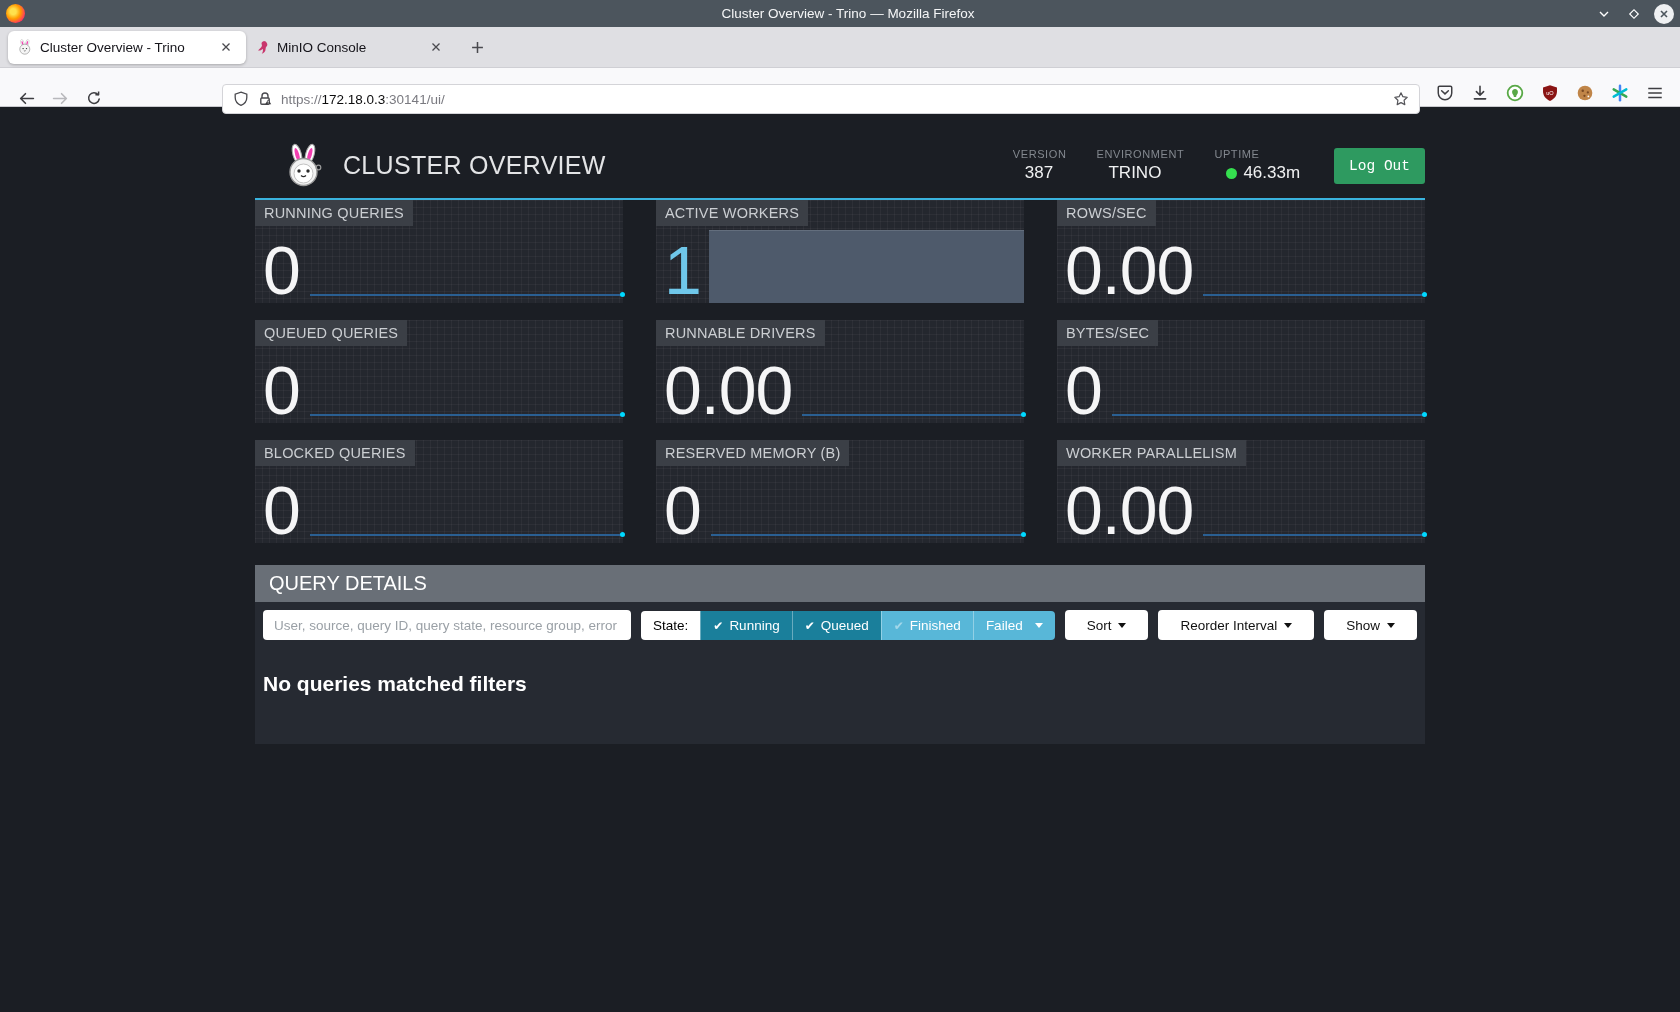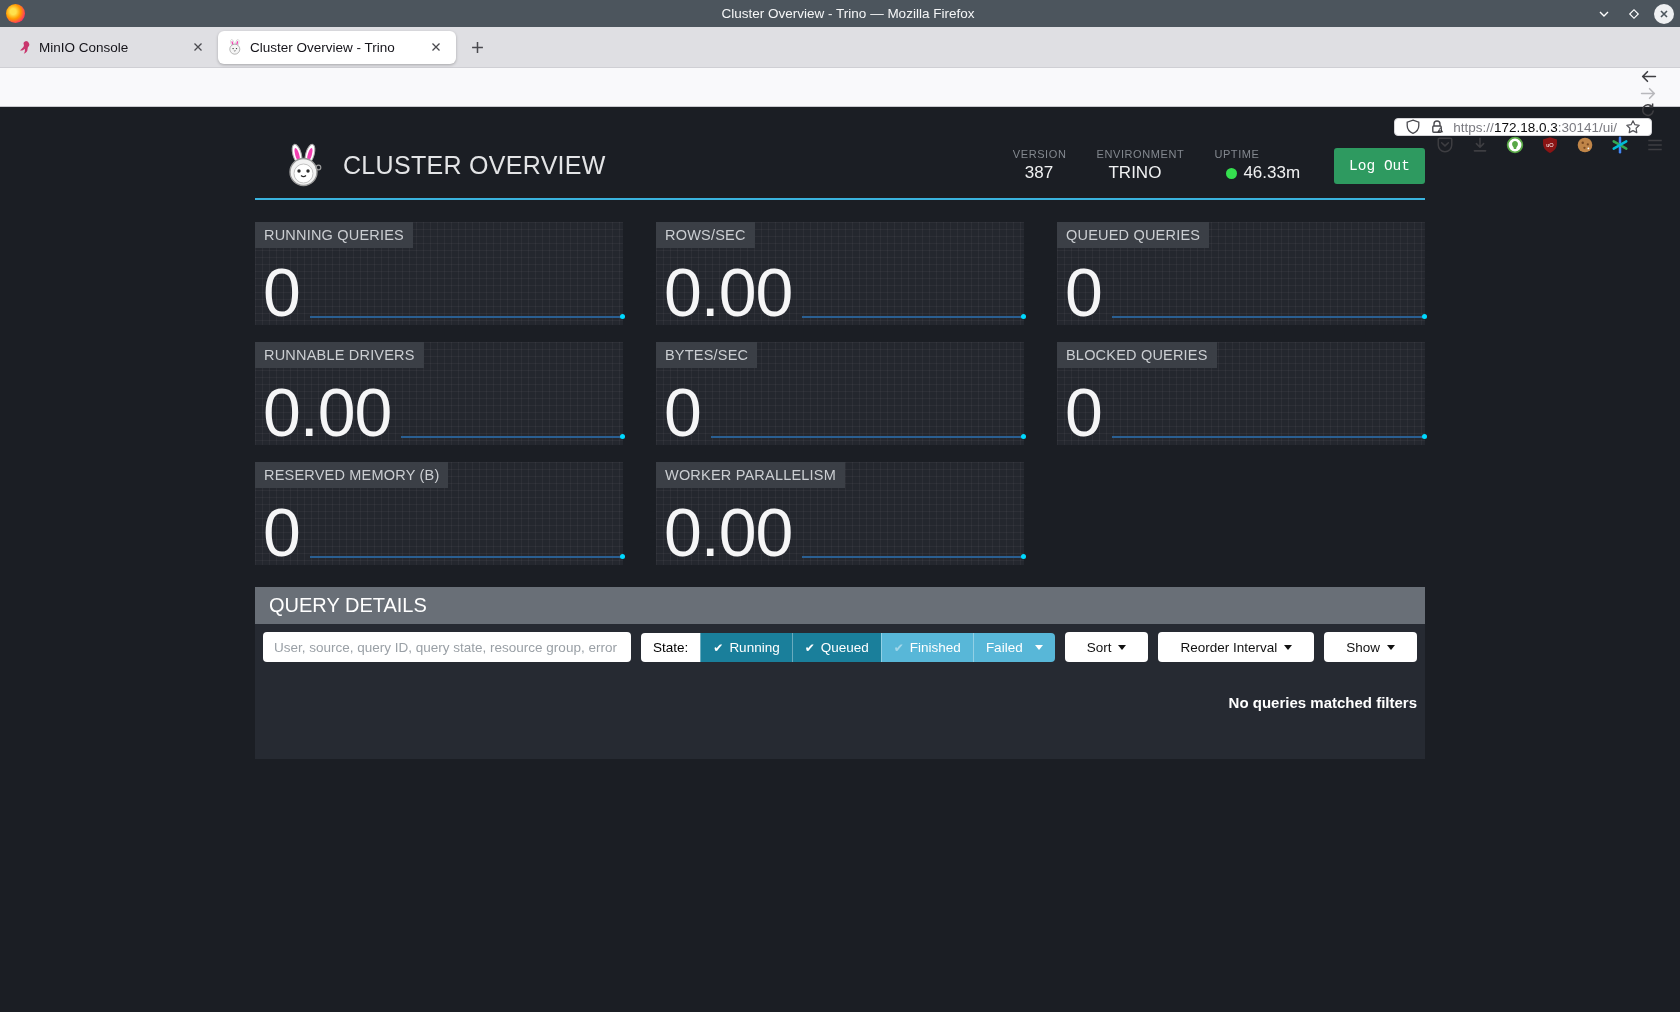--- a/index.html
+++ b/index.html
@@ -14,42 +14,42 @@
   .win-btn { width:20px; height:20px; display:flex; align-items:center; justify-content:center; cursor:default; }
   .win-close { background:#eef0f2; border-radius:50%; }
 
   .tabbar { height:41px; background:#dfdfe3; display:flex; align-items:center; padding-left:8px; border-bottom:1px solid #cfcfd4; }
   .tab { height:33px; display:flex; align-items:center; padding:0 9px; gap:7px; border-radius:6px; width:210px; }
   .tab.active { background:#fff; width:238px; box-shadow:0 1px 3px rgba(0,0,0,.25); }
   .tab-label { flex:1; font-size:13.5px; color:#15141a; white-space:nowrap; overflow:hidden; }
   .tab-close, .newtab-btn { width:22px; height:22px; display:flex; align-items:center; justify-content:center; border-radius:4px; }
   .newtab-btn { margin-left:10px; }
 
-  .navbar { height:39px; background:#f9f9fb; border-bottom:1px solid #c9c9ce; display:flex; align-items:flex-end; padding:0 12px;flex-direction:column; }
+  .navbar { height:39px; background:#f9f9fb; border-bottom:1px solid #c9c9ce; display:flex; align-items:flex-start; padding:16px 12px; }
   .nav-btn { width:28px; height:28px; display:flex; align-items:center; justify-content:center; border-radius:4px; margin-right:6px; }
   .urlbar { flex:1; height:30px; margin-left:108px; margin-right:16px; background:#fff; border:1px solid #d4d4d8; border-radius:4px;
             display:flex; align-items:center; padding:0 10px; gap:8px; }
   .url-text { flex:1; font-size:13.5px; color:#7a7a80; white-space:nowrap; }
   .url-text .host { color:#0c0c0d; }
   .tool-icons { display:flex; align-items:center; gap:17px; padding-right:4px; }
 
   
   .page { height:905px; background:#1b1e24; }
   .container { width:1170px; margin:0 auto; }
 
   .page-header { display:flex; align-items:center; padding-top:26px; height:93px; border-bottom:2px solid #3ab3de; }
   .trino-logo { width:42px; height:48px; margin-left:28px; }
   .page-title { font-size:25px; font-weight:400; color:#e3e4e6; letter-spacing:.3px; margin-left:18px; flex:1; }
   .stats { display:flex; align-items:center; gap:30px; }
   .stat .lbl { font-size:11px; color:#83888f; letter-spacing:.6px; margin-bottom:3px; }
   .stat .val { font-size:17px; color:#f0f1f2; display:flex; align-items:center; gap:6px;margin-left:12px; }
   .dot-green { width:11px; height:11px; border-radius:50%; background:#35df4f; display:inline-block; }
   .logout-btn { background:#2e9a60; color:#fff; border:none; font-size:14.5px; padding:10px 15px; border-radius:3px; margin-left:4px; font-family:Liberation Mono, monospace; }
 
-  .metrics { margin-top:22px; display:grid; grid-template-columns:repeat(3,1fr); column-gap:33px; row-gap:17px; }
+  .metrics { display:grid; grid-template-columns:repeat(3,1fr); column-gap:33px; row-gap:17px; }
   .tile { height:103px; background:#24272e; position:relative; display:flex; flex-direction:column;
     background-image:linear-gradient(rgba(255,255,255,.04) 1px, transparent 1px),
                      linear-gradient(90deg, rgba(255,255,255,.04) 1px, transparent 1px);
     background-size:7px 7px; }
   .chip { align-self:flex-start; background:#3b3f46; color:#cbced2; font-size:14.5px; padding:5px 9px; letter-spacing:.2px; }
   .tile-row { flex:1; display:flex; align-items:flex-end; padding-left:8px; }
   .metric-value { font-size:68px; line-height:.82; color:#f5f5f6; letter-spacing:-1px; margin-bottom:4px; }
   .metric-value.blue { color:#6fc7ea; }
   .spark { flex:1; margin-left:10px; margin-bottom:7px; border-bottom:2px solid #2a5f92; position:relative; height:10px; }
   .spark .dot { position:absolute; right:-2px; bottom:-3px; width:5px; height:5px; border-radius:50%; background:#00d9ff; }
@@ -66,21 +66,21 @@
   .state-name { background:#fff; color:#000; }
   .st-btn { border:none; font-family:inherit; color:#fff; gap:6px; }
   .st-on { background:#1a7f9b; border-left:1px solid rgba(255,255,255,.35); }
   .st-off { background:#58b7d8; border-left:1px solid rgba(255,255,255,.35); }
   .check-icon::before { content:"✔"; font-size:12px; }
   .st-off .check-icon::before { color:rgba(255,255,255,.45); }
   .white-btn { flex:none; height:30px; background:#fff; border:none; border-radius:4px; font-size:13.5px; font-family:inherit;
                color:#111; padding:0 22px; display:flex; align-items:center; gap:7px; }
   .caret-dark { width:0; height:0; border-left:4px solid transparent; border-right:4px solid transparent; border-top:5px solid #111; }
   .caret-light { width:0; height:0; border-left:4px solid transparent; border-right:4px solid transparent; border-top:5px solid #fff; margin-left:6px; }
-  .empty-msg { text-align:right; color:#fff; font-weight:bold; font-size:15px; padding:32px 0 40px; }
+  .empty-msg { text-align:left; color:#fff; font-weight:bold; font-size:21px; padding:32px 0 40px; }
 </style>
 </head>
 <body>
 
 <div class="titlebar">
   <div class="ff-logo"></div>
   <div class="win-title">Cluster Overview - Trino — Mozilla Firefox</div>
   <div class="win-controls">
     <div class="win-btn">
       <svg width="12" height="12" viewBox="0 0 12 12">
@@ -94,43 +94,43 @@
     </div>
     <div class="win-btn win-close">
       <svg width="10" height="10" viewBox="0 0 10 10">
           <path d="M2 2l6 6M8 2l-6 6" stroke="#4c555d" stroke-width="1.6"></path>
         </svg>
     </div>
   </div>
 </div>
 
 <div class="tabbar">
-  <div class="tab">
-    <svg width="15" height="15" viewBox="0 0 16 16">
-      <path d="M9.2 1.2c-1.9.3-2.7 2.1-2 3.6.4 1 .2 1.9-.6 2.8L3.2 11.2c2.1.4 3.8-.2 5-1.8.6 1.7.3 3.4-1 5.2 2.6-.8 4-2.6 4.1-5.1 0-1 .3-1.8 1-2.5 1-1 1.1-2.4.4-3.5C12 2 10.7 1 9.2 1.2z" fill="#c9366d"></path>
-    </svg>
-    <span class="tab-label">MinIO Console</span>
-    <div class="tab-close">
-      <svg width="10" height="10" viewBox="0 0 10 10">
-          <path d="M1.5 1.5l7 7M8.5 1.5l-7 7" stroke="#4a4a4f" stroke-width="1.3"></path>
-        </svg>
-    </div>
-  </div>
   <div class="tab active">
     <svg width="16" height="16" viewBox="0 0 16 16">
       <ellipse cx="5.4" cy="4" rx="1.6" ry="3.6" fill="#fff" stroke="#b9b9b9" stroke-width=".5" transform="rotate(-16 5.4 4)"></ellipse>
       <ellipse cx="5.4" cy="4.3" rx=".7" ry="2.3" fill="#f23fb0" transform="rotate(-16 5.4 4)"></ellipse>
       <ellipse cx="10.2" cy="4" rx="1.6" ry="3.6" fill="#fff" stroke="#b9b9b9" stroke-width=".5" transform="rotate(16 10.2 4)"></ellipse>
       <ellipse cx="10.2" cy="4.3" rx=".7" ry="2.3" fill="#f23fb0" transform="rotate(16 10.2 4)"></ellipse>
       <circle cx="7.8" cy="10.2" r="5" fill="#f5f5f5" stroke="#999" stroke-width=".7"></circle>
       <circle cx="6.1" cy="9.6" r=".7" fill="#333"></circle>
         <circle cx="9.5" cy="9.6" r=".7" fill="#333"></circle>
       <path d="M6.9 11.6q.9.9 1.8 0" stroke="#333" stroke-width=".6" fill="none"></path>
     </svg>
     <span class="tab-label">Cluster Overview - Trino</span>
+    <div class="tab-close">
+      <svg width="10" height="10" viewBox="0 0 10 10">
+          <path d="M1.5 1.5l7 7M8.5 1.5l-7 7" stroke="#4a4a4f" stroke-width="1.3"></path>
+        </svg>
+    </div>
+  </div>
+  <div class="tab">
+    <svg width="15" height="15" viewBox="0 0 16 16">
+      <path d="M9.2 1.2c-1.9.3-2.7 2.1-2 3.6.4 1 .2 1.9-.6 2.8L3.2 11.2c2.1.4 3.8-.2 5-1.8.6 1.7.3 3.4-1 5.2 2.6-.8 4-2.6 4.1-5.1 0-1 .3-1.8 1-2.5 1-1 1.1-2.4.4-3.5C12 2 10.7 1 9.2 1.2z" fill="#c9366d"></path>
+    </svg>
+    <span class="tab-label">MinIO Console</span>
     <div class="tab-close">
       <svg width="10" height="10" viewBox="0 0 10 10">
           <path d="M1.5 1.5l7 7M8.5 1.5l-7 7" stroke="#4a4a4f" stroke-width="1.3"></path>
         </svg>
     </div>
   </div>
   <div class="newtab-btn">
     <svg width="13" height="13" viewBox="0 0 12 12">
         <path d="M6 1v10M1 6h10" stroke="#4a4a4f" stroke-width="1.4"></path>
       </svg>
@@ -242,20 +242,27 @@
     </div>
 
     <div class="metrics">
       <div class="tile">
         <span class="chip">RUNNING QUERIES</span>
         <div class="tile-row">
             <span class="metric-value">0</span>
             <div class="spark">
               <i class="dot"></i>
             </div>
+          </div>
+      </div>
+      <div class="tile">
+        <span class="chip">ACTIVE WORKERS</span>
+        <div class="tile-row">
+            <span class="metric-value blue">1</span>
+            <div class="spark-fill"></div>
           </div>
       </div>
       <div class="tile">
         <span class="chip">ROWS/SEC</span>
         <div class="tile-row">
             <span class="metric-value">0.00</span>
             <div class="spark">
               <i class="dot"></i>
             </div>
           </div>

